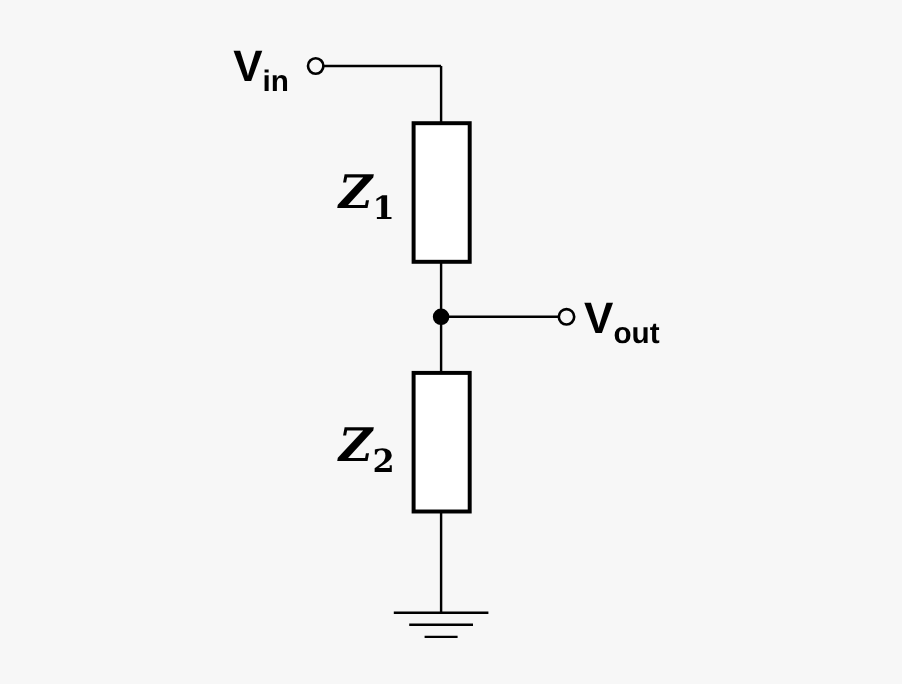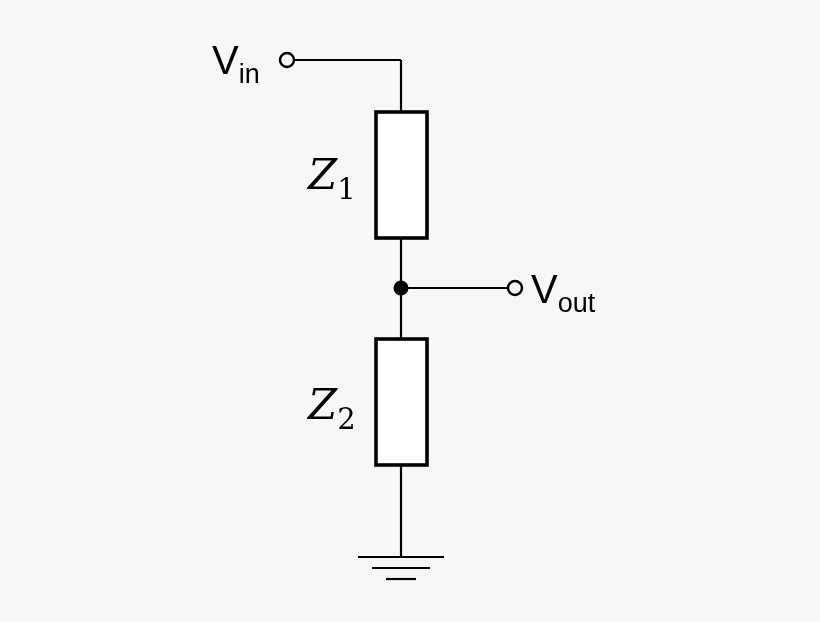--- a/index.html
+++ b/index.html
@@ -7,20 +7,21 @@
     padding: 0;
     width: 820px;
     height: 622px;
     background: #f7f7f7;
     overflow: hidden;
   }
   .page {
     position: relative;
     width: 715px;
     height: 622px;
+    font-weight: bold;
   }
   svg { display: block; }
 
   .wire {
     stroke: #000000;
     stroke-width: 2.2;
     fill: none;
     stroke-linecap: butt;
   }
   .component {

